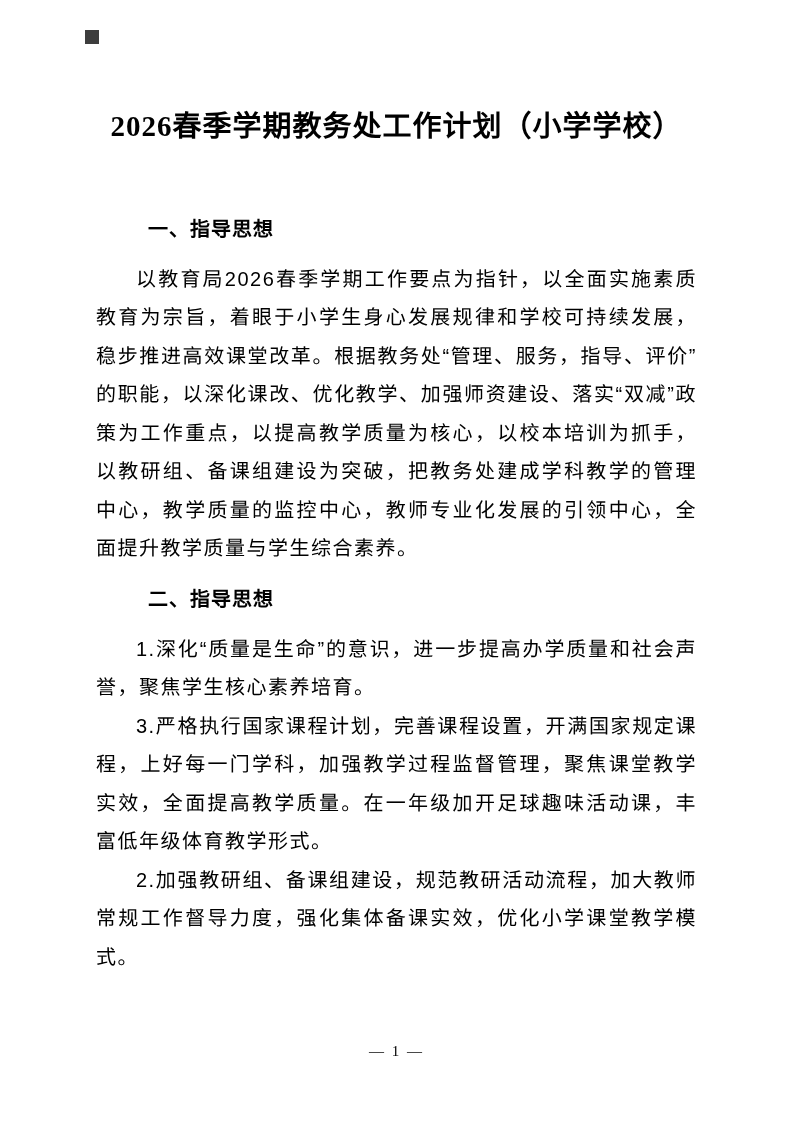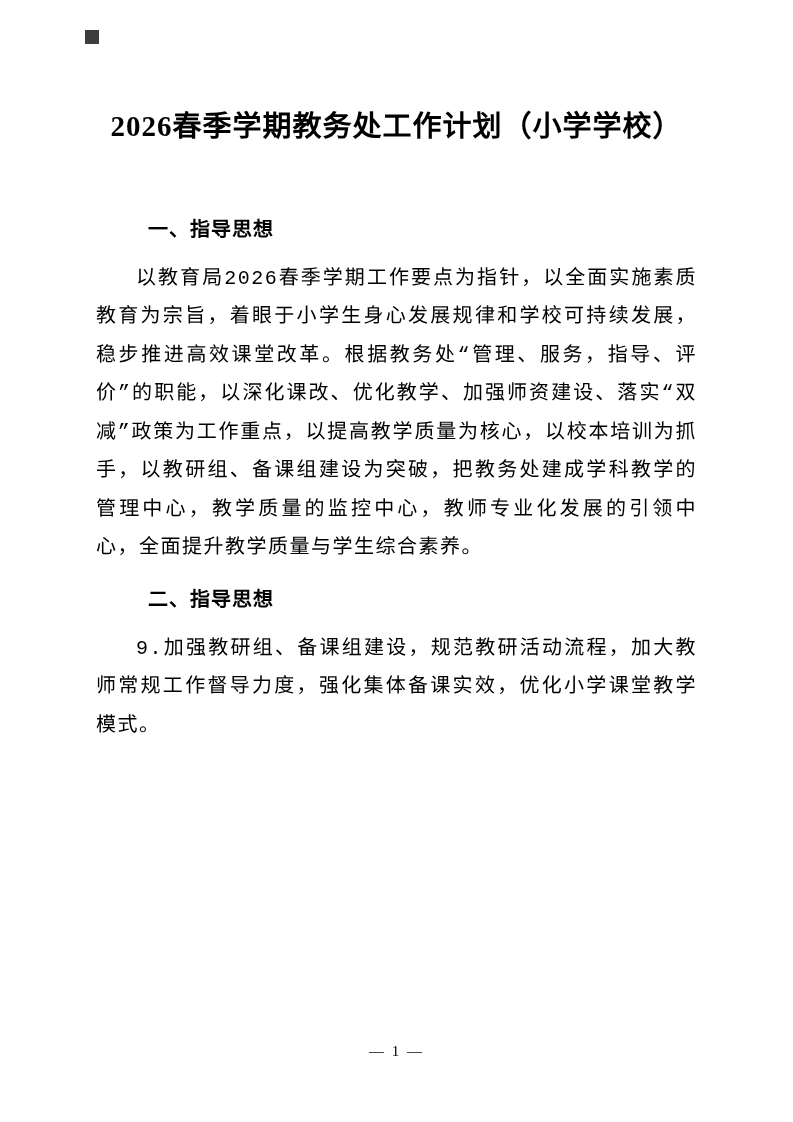--- a/index.html
+++ b/index.html
@@ -49,21 +49,21 @@
     letter-spacing: 1px;
   }
   .para {
     margin: 0;
     font-size: 20px;
     line-height: 38.5px;
     letter-spacing: 1.5px;
     text-indent: 2em;
     text-align: justify;
     text-justify: inter-ideograph;
-    font-family: Liberation Mono, monospace;
+    font-family: Liberation Sans, sans-serif;
   }
   .page-number {
     position: absolute;
     left: 0;
     right: 0;
     bottom: 62px;
     text-align: center;
     font-size: 15px;
     letter-spacing: 2px;
     color: #000000;
@@ -80,22 +80,24 @@
   <h1 class="doc-title">2026春季学期教务处工作计划（小学学校）</h1>
 
   <div class="content">
 
     <h2 class="sec-heading">一、指导思想</h2>
 
     <p class="para">以教育局2026春季学期工作要点为指针，以全面实施素质教育为宗旨，着眼于小学生身心发展规律和学校可持续发展，稳步推进高效课堂改革。根据教务处“管理、服务，指导、评价”的职能，以深化课改、优化教学、加强师资建设、落实“双减”政策为工作重点，以提高教学质量为核心，以校本培训为抓手，以教研组、备课组建设为突破，把教务处建成学科教学的管理中心，教学质量的监控中心，教师专业化发展的引领中心，全面提升教学质量与学生综合素养。</p>
 
     <h2 class="sec-heading">二、指导思想</h2>
 
+    <p class="para">1.深化“质量是生命”的意识，进一步提高办学质量和社会声誉，聚焦学生核心素养培育。</p>
 
 
+    <p class="para">3.严格执行国家课程计划，完善课程设置，开满国家规定课程，上好每一门学科，加强教学过程监督管理，聚焦课堂教学实效，全面提高教学质量。在一年级加开足球趣味活动课，丰富低年级体育教学形式。</p>
 
-    <p class="para">9.加强教研组、备课组建设，规范教研活动流程，加大教师常规工作督导力度，强化集体备课实效，优化小学课堂教学模式。</p>
+    <p class="para">2.加强教研组、备课组建设，规范教研活动流程，加大教师常规工作督导力度，强化集体备课实效，优化小学课堂教学模式。</p>
 
   </div>
 
   <div class="page-number">— 1 —</div>
 
 </div>
 
 </body></html>

